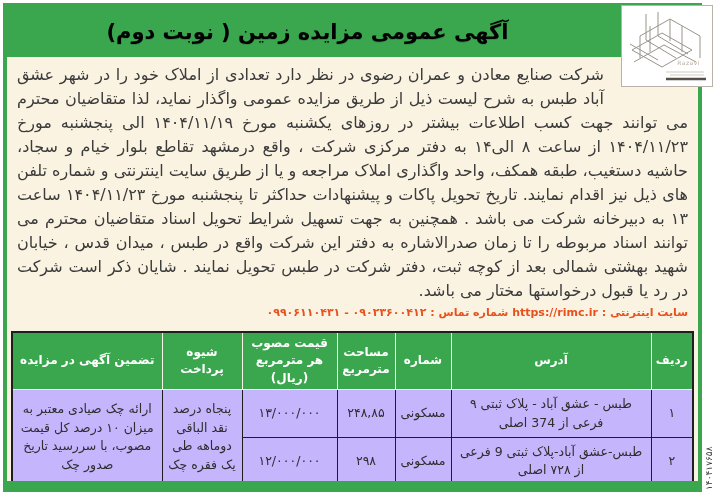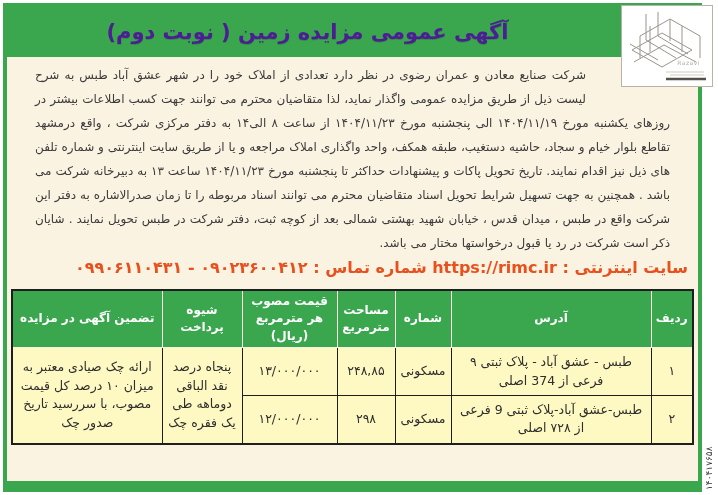--- a/index.html
+++ b/index.html
@@ -18,67 +18,67 @@
     border-bottom-width:11px;
     overflow:hidden;
   }
   .header-bar {
     height:50px;
     background:#3aa74f;
     display:flex; align-items:center; justify-content:center;
     padding-left:10px; padding-right:100px;
   }
   .page-title {
-    color:#4c1d95; font-size:21px; font-weight:bold;
+    color:#000000; font-size:21px; font-weight:bold;
     direction:rtl; white-space:nowrap;
     text-shadow:0 1px 0 rgba(0,0,0,0.15);
   }
   .logo-box {
     position:absolute; right:5px; top:5px;
     width:92px; height:82px;
     background:#ffffff; border:1px solid #b9b2a6;
     z-index:3; overflow:hidden;
   }
   .logo-box svg { display:block; }
   .logo-latin {
     position:absolute; right:12px; bottom:20px;
     font-size:6px; color:#b5aca0; letter-spacing:0.5px;
   }
   .body-text {
     direction:rtl; text-align:justify;
-    margin:6px 28px 0;
-    font-size:12px; line-height:24px;
+    margin:6px 10px 0;
+    font-size:16px; line-height:24px;
     color:#3b3b3b;
   }
   .logo-spacer { float:right; width:84px; height:30px; }
   .contact-line {
     direction:rtl; text-align:right;
     margin:3px 10px 0;
-    font-size:16px; font-weight:bold;
+    font-size:11px; font-weight:bold;
     color:#e8501d;
     white-space:nowrap;
   }
   .contact-line .url { direction:ltr; unicode-bidi:embed; }
   .table-wrap { margin:12px 4px 0; }
   table.auction {
     width:100%; table-layout:fixed;
     border-collapse:collapse;
     direction:rtl;
     border:2px solid #1e1e1e;
   }
   table.auction th {
     background:#3aa74f; color:#ffffff;
     font-size:12px; font-weight:bold;
     border:1px solid #fbf3e2;
     height:46px; padding:2px 3px;
     text-align:center; vertical-align:middle;
     line-height:1.45;
   }
   table.auction td {
-    background:#fef9c3; color:#2e2e2e;
+    background:#c4b5fd; color:#2e2e2e;
     border:1.5px solid #1e1e1e;
     font-size:12.5px; line-height:1.5;
     height:48px; padding:2px 4px;
     text-align:center; vertical-align:middle;
   }
   td.num-cell { font-size:13px;margin-top:48px; }
   .vertical-code {
     position:absolute; left:704px; top:490px;
     width:75px; height:12px;
     transform:rotate(-90deg); transform-origin:0 0;

